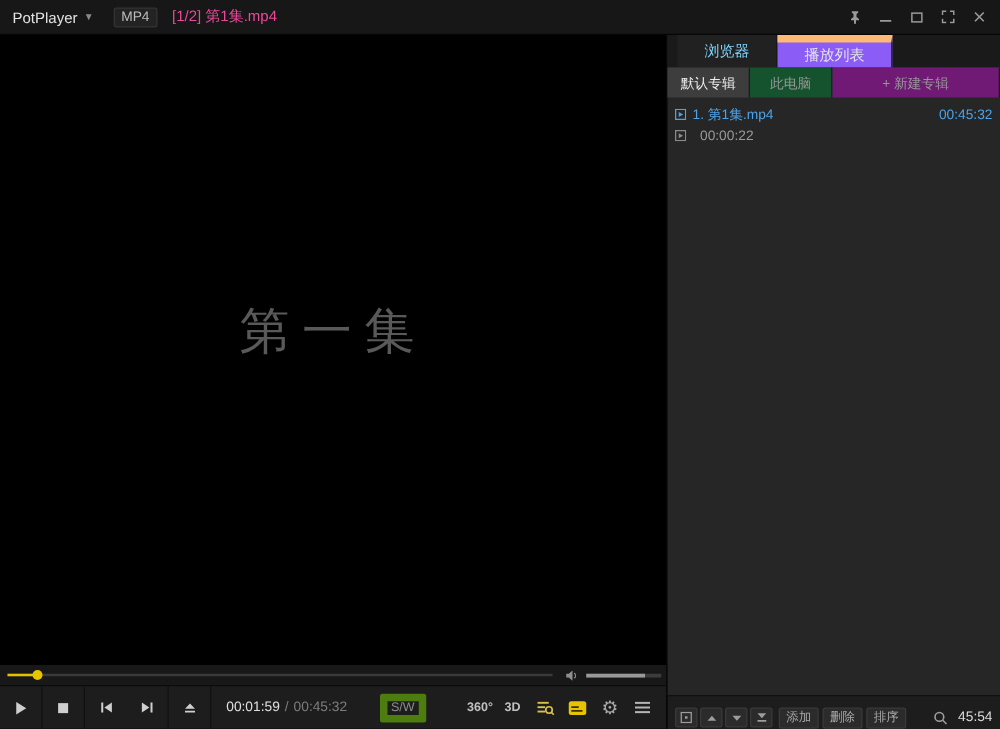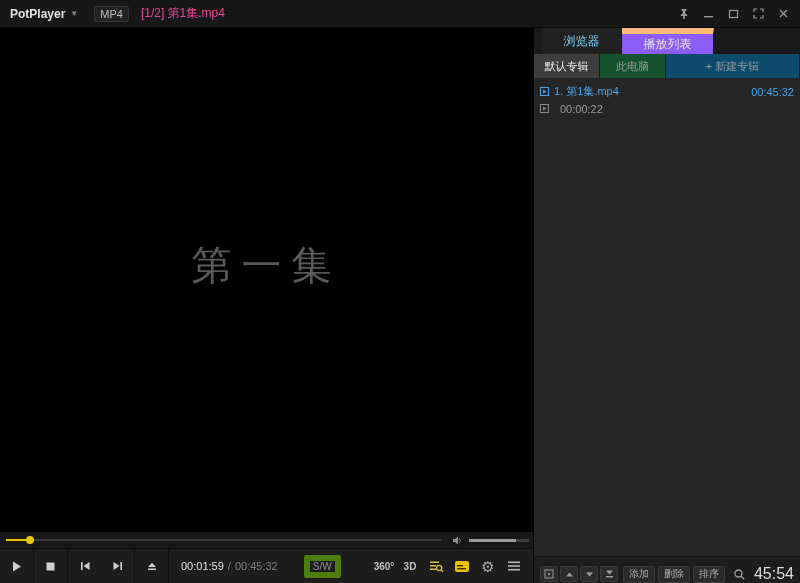--- a/index.html
+++ b/index.html
@@ -3,21 +3,21 @@
 <meta charset="utf-8">
 <style>
   *{box-sizing:border-box;margin:0;padding:0}
   html,body{width:800px;height:583px;overflow:hidden;background:#000;
     font-family:"Liberation Sans","DejaVu Sans",sans-serif}
   .window{position:relative;width:800px;height:583px;background:#141414}
 
   
   .titlebar{position:absolute;left:0;top:0;width:800px;height:28px;background:#171717;
     display:flex;align-items:center;padding:0 4px 0 10px;border-bottom:1px solid #060606}
-  .app-name{font-size:12px;font-weight:bold;color:#e2e2e2}
+  .app-name{font-size:12px;font-weight:normal;color:#e2e2e2}
   .caret{color:#8a8a8a;font-size:8px;margin-left:5px}
   .fmt{margin-left:16px;font-size:11px;color:#bdbdbd;background:#232323;border:1px solid #343434;
     padding:1px 5px;border-radius:2px;line-height:12px}
   .doc-title{margin-left:12px;font-size:12px;color:#ec4899}
   .win-btns{margin-left:auto;display:flex;align-items:center;height:100%}
   .win-btn{width:25px;height:100%;display:flex;align-items:center;justify-content:center;color:#9a9a9a}
   .win-btn svg{display:block}
 
   
   .video{position:absolute;left:0;top:28px;width:533px;height:504px;background:#000}
@@ -56,39 +56,39 @@
   .sidebar{position:absolute;left:533px;top:28px;width:267px;height:555px;background:#262626;
     border-left:1px solid #000}
   .tabs{display:flex;height:26px;background:#1a1a1a;padding-left:8px;align-items:stretch}
   .tab{display:flex;align-items:center;justify-content:center;font-size:12px;color:#7dd3fc;
     width:80px;background:#212121;border-right:1px solid #161616}
   .tab.active{width:92px;background:#8b5cf6;color:#e4e4e4;border-top:6px solid #fdba74}
   .subtabs{display:flex;height:24px;background:#222}
   .subtab{display:flex;align-items:center;justify-content:center;font-size:11px;color:#969696;
     width:66px;background:#14532d;border-right:1px solid #1a1a1a}
   .subtab.active{background:#3d3d3d;color:#ececec}
-  .subtab.grow{flex:1;background:#0c4a6e;justify-content:center}
+  .subtab.grow{flex:1;background:#701a75;justify-content:center}
   .plist{height:478px;overflow:hidden;padding-top:5px}
   .pl-item{display:flex;align-items:center;height:17px;padding:0 6px;font-size:11px;color:#9a9a9a}
   .pl-item .fic{display:flex;margin-right:5px;color:#8a8a8a}
   .pl-item .nm{flex:1;white-space:nowrap;overflow:hidden}
   .pl-item .tm{margin-left:6px}
   .pl-item.selected{color:#4da3e8}
   .pl-item.selected .fic{color:#4da3e8}
 
   
   .sfoot{position:absolute;left:533px;top:556px;width:267px;height:27px;background:#1d1d1d;
     border-top:1px solid #101010;border-left:1px solid #000;display:flex;align-items:center;padding:17px 6px}
   .sq-btn{width:18px;height:16px;display:flex;align-items:center;justify-content:center;
     background:#2b2b2b;border:1px solid #3a3a3a;color:#9d9d9d;margin-right:2px;border-radius:2px}
   .txt-btn{height:17px;display:flex;align-items:center;justify-content:center;background:#2b2b2b;
     border:1px solid #3a3a3a;color:#aaa;font-size:10px;padding:0 5px;margin-left:3px;border-radius:2px}
   .sfoot .spacer{flex:1}
   .search-btn{display:flex;align-items:center;justify-content:center;color:#9d9d9d;width:20px;height:20px}
-  .total-time{font-size:16px;color:#dcdcdc;margin-left:4px}
+  .total-time{font-size:11px;color:#dcdcdc;margin-left:4px}
 </style>
 </head>
 <body>
 
 <div class="window">
 
   <div class="titlebar">
     <span class="app-name">PotPlayer</span>
     <span class="caret">▼</span>
     <span class="fmt">MP4</span>

